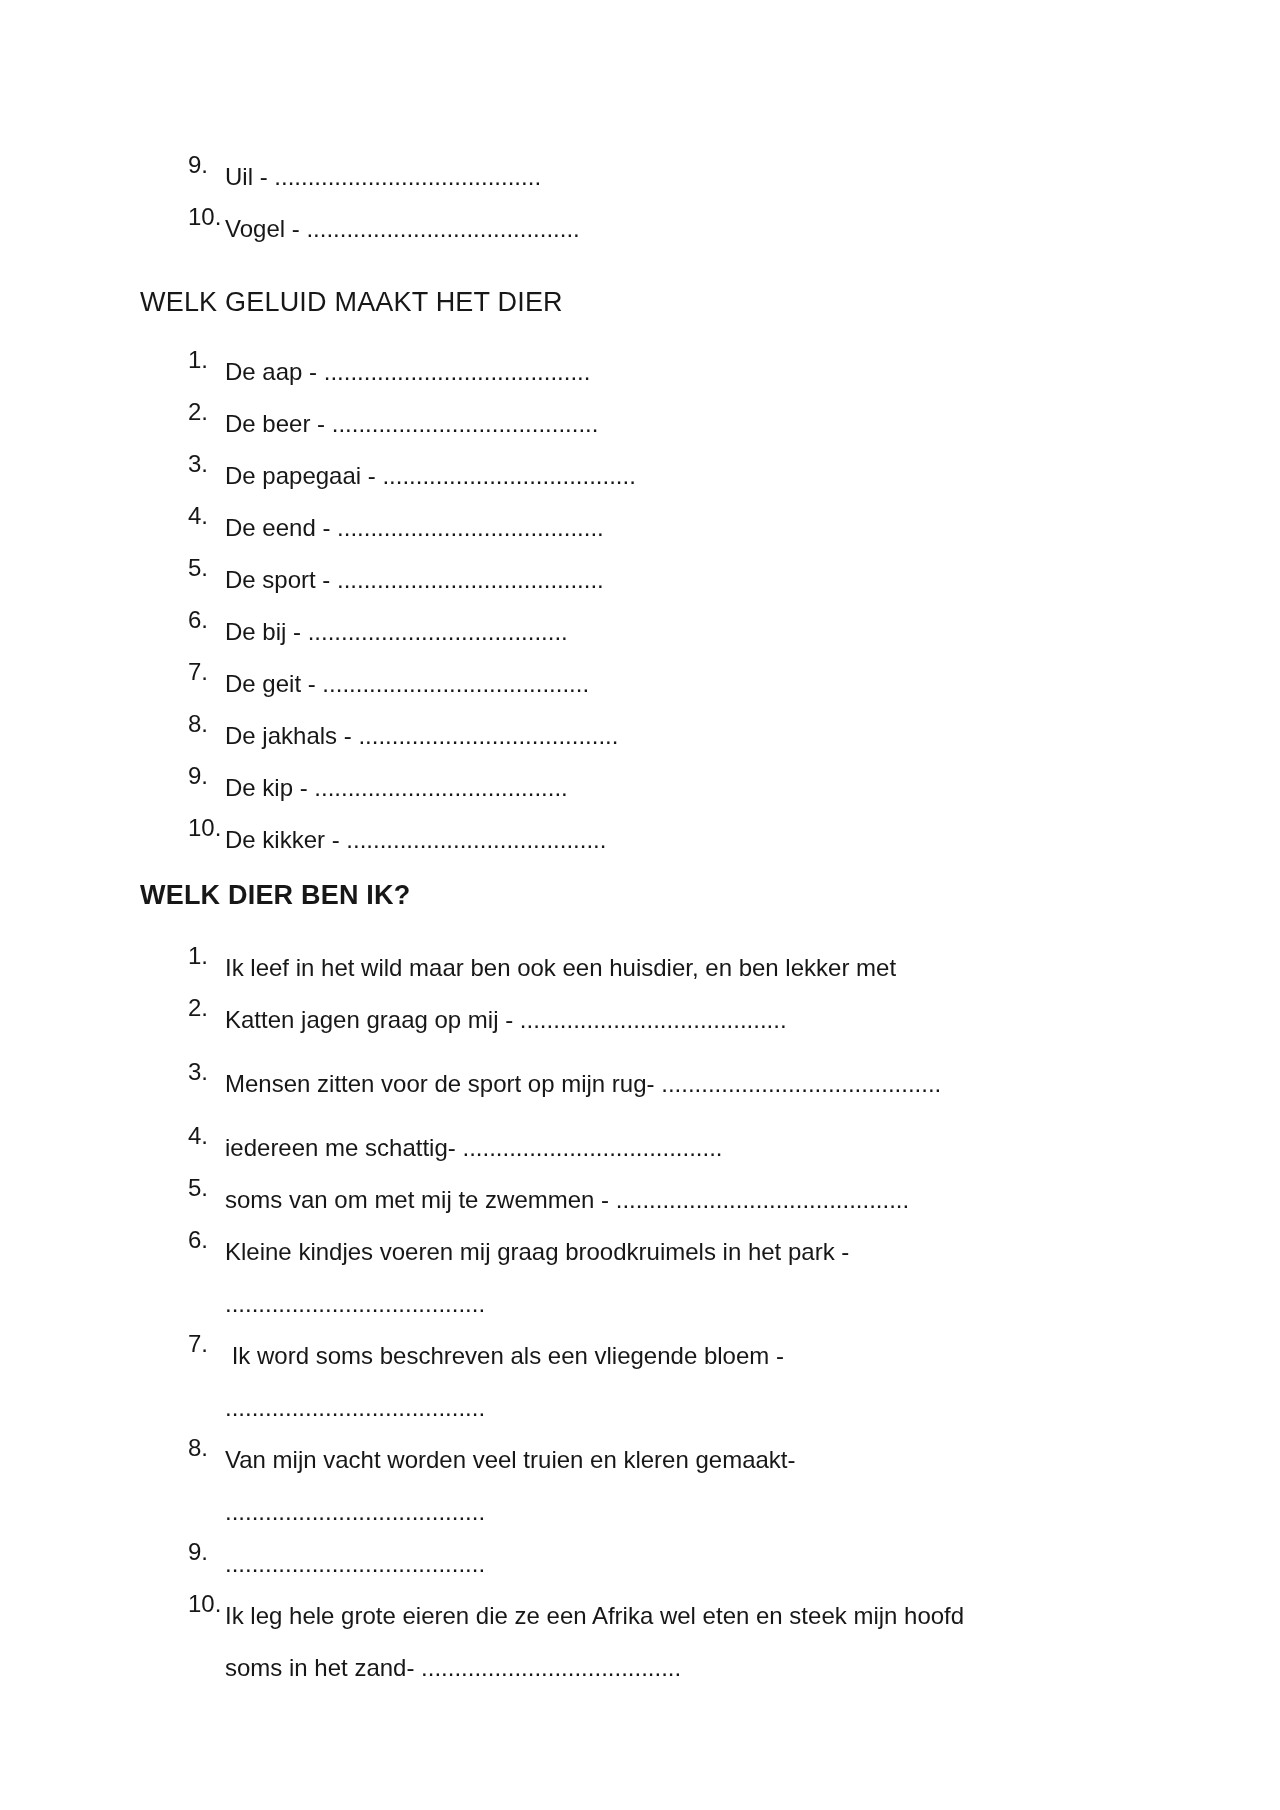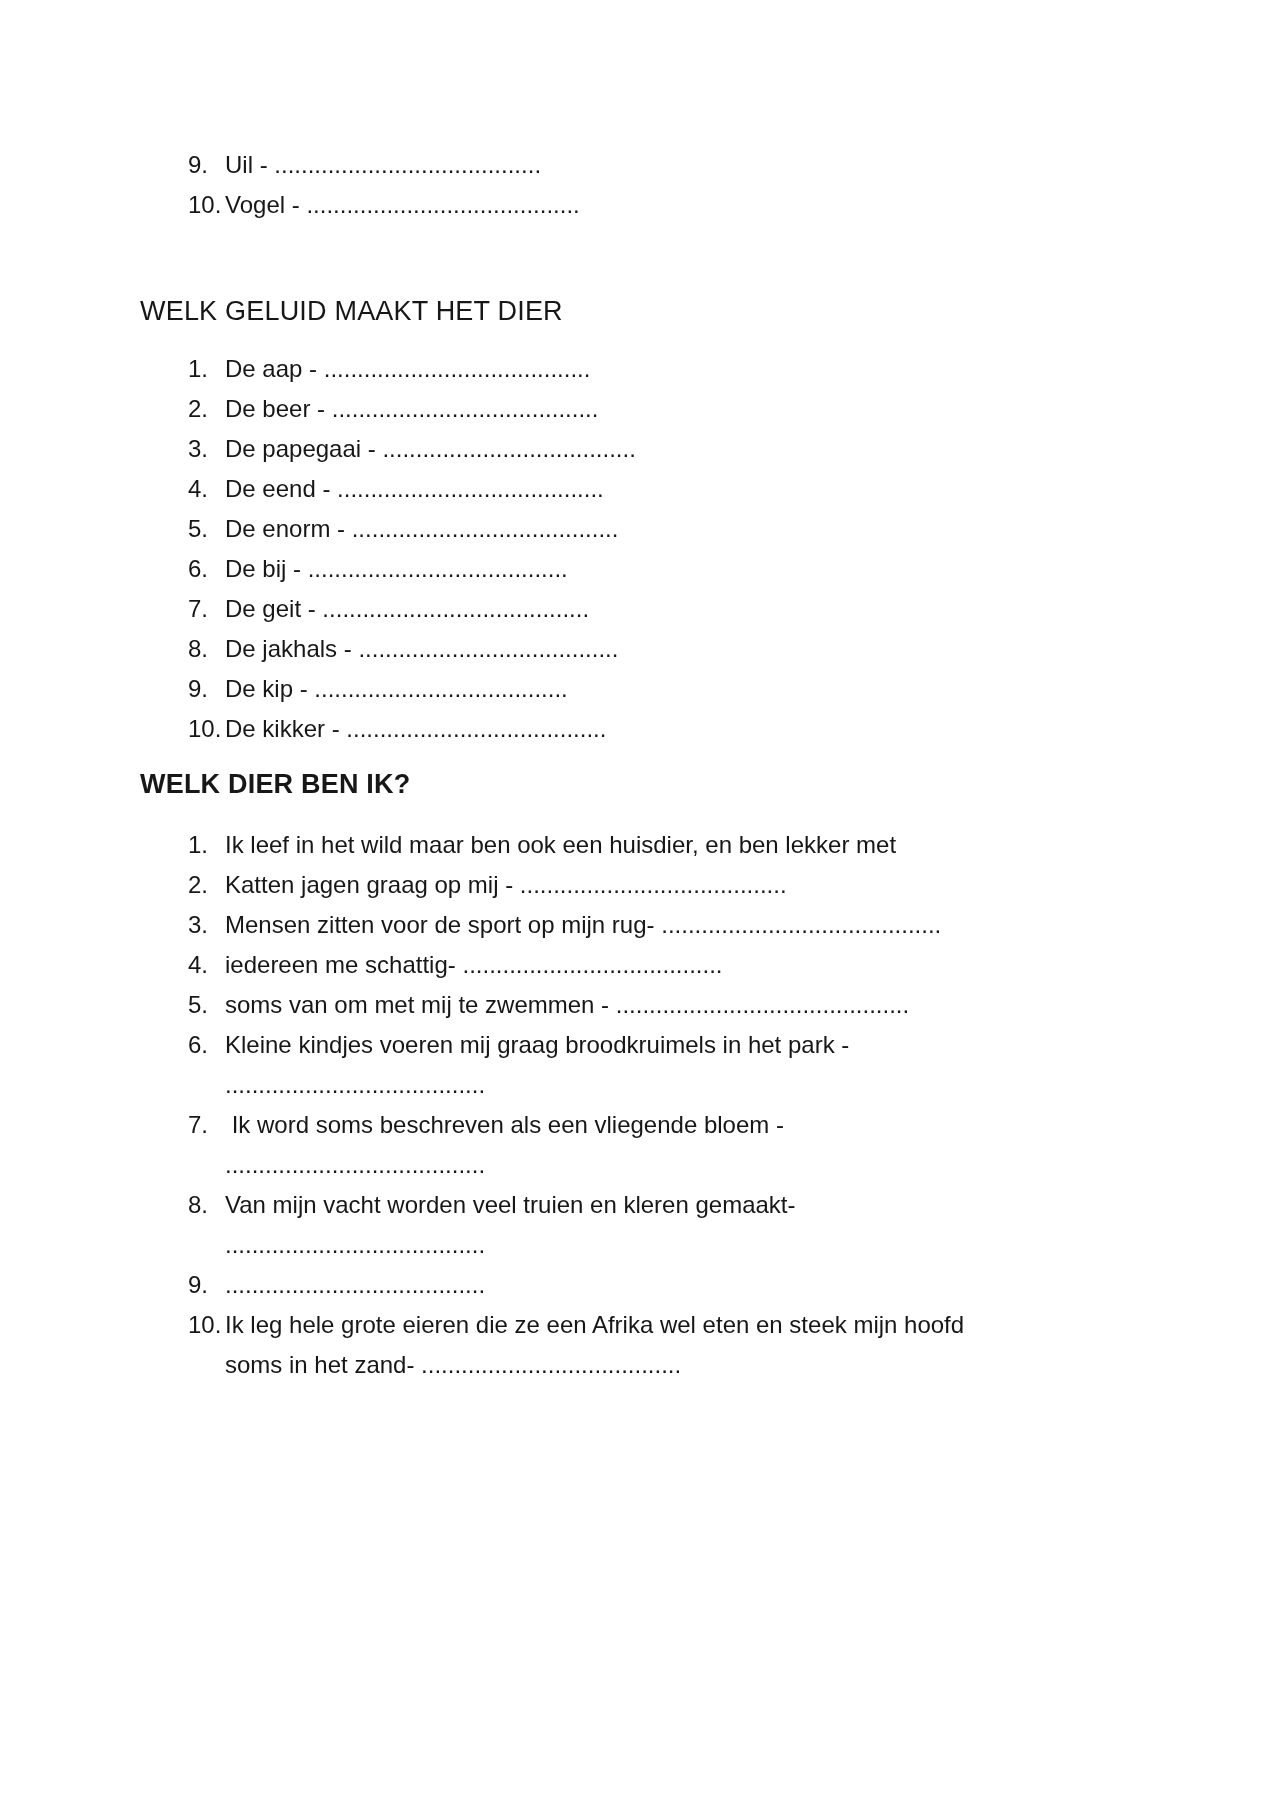--- a/index.html
+++ b/index.html
@@ -17,30 +17,30 @@
   }
   .wlist { list-style: none; margin: 0; padding: 0; }
   .row { display: flex; align-items: flex-start; }
   .num {
     flex: 0 0 37px;
     margin-left: 48px;
     line-height: 40px;
     white-space: pre;
   }
   .body { flex: 1; min-width: 0; }
-  .line { line-height: 40px; white-space: pre; }
+  .line { line-height: 40px; white-space: pre; margin-top: 12px; }
   .heading {
     margin: 0;
     font-size: 27px;
     font-weight: 400;
     line-height: 40px;
     letter-spacing: 0.2px;
     white-space: pre;
   }
-  .heading-geluid { margin-top: 66px; }
+  .heading-geluid { margin-top: 33px; }
   .list-geluid { margin-top: 18px; }
   .heading-dier { margin-top: 15px; font-weight: bold; }
   .list-dier { margin-top: 21px; }
 </style>
 </head>
 <body>
 
 <div class="page">
 
   <ol class="wlist list-intro">
@@ -81,21 +81,21 @@
     </li>
     <li class="row">
       <span class="num">4.</span>
       <div class="body">
           <div class="line">De eend - ........................................</div>
         </div>
     </li>
     <li class="row">
       <span class="num">5.</span>
       <div class="body">
-          <div class="line">De enorm - ........................................</div>
+          <div class="line">De sport - ........................................</div>
         </div>
     </li>
     <li class="row">
       <span class="num">6.</span>
       <div class="body">
           <div class="line">De bij - .......................................</div>
         </div>
     </li>
     <li class="row">
       <span class="num">7.</span>

